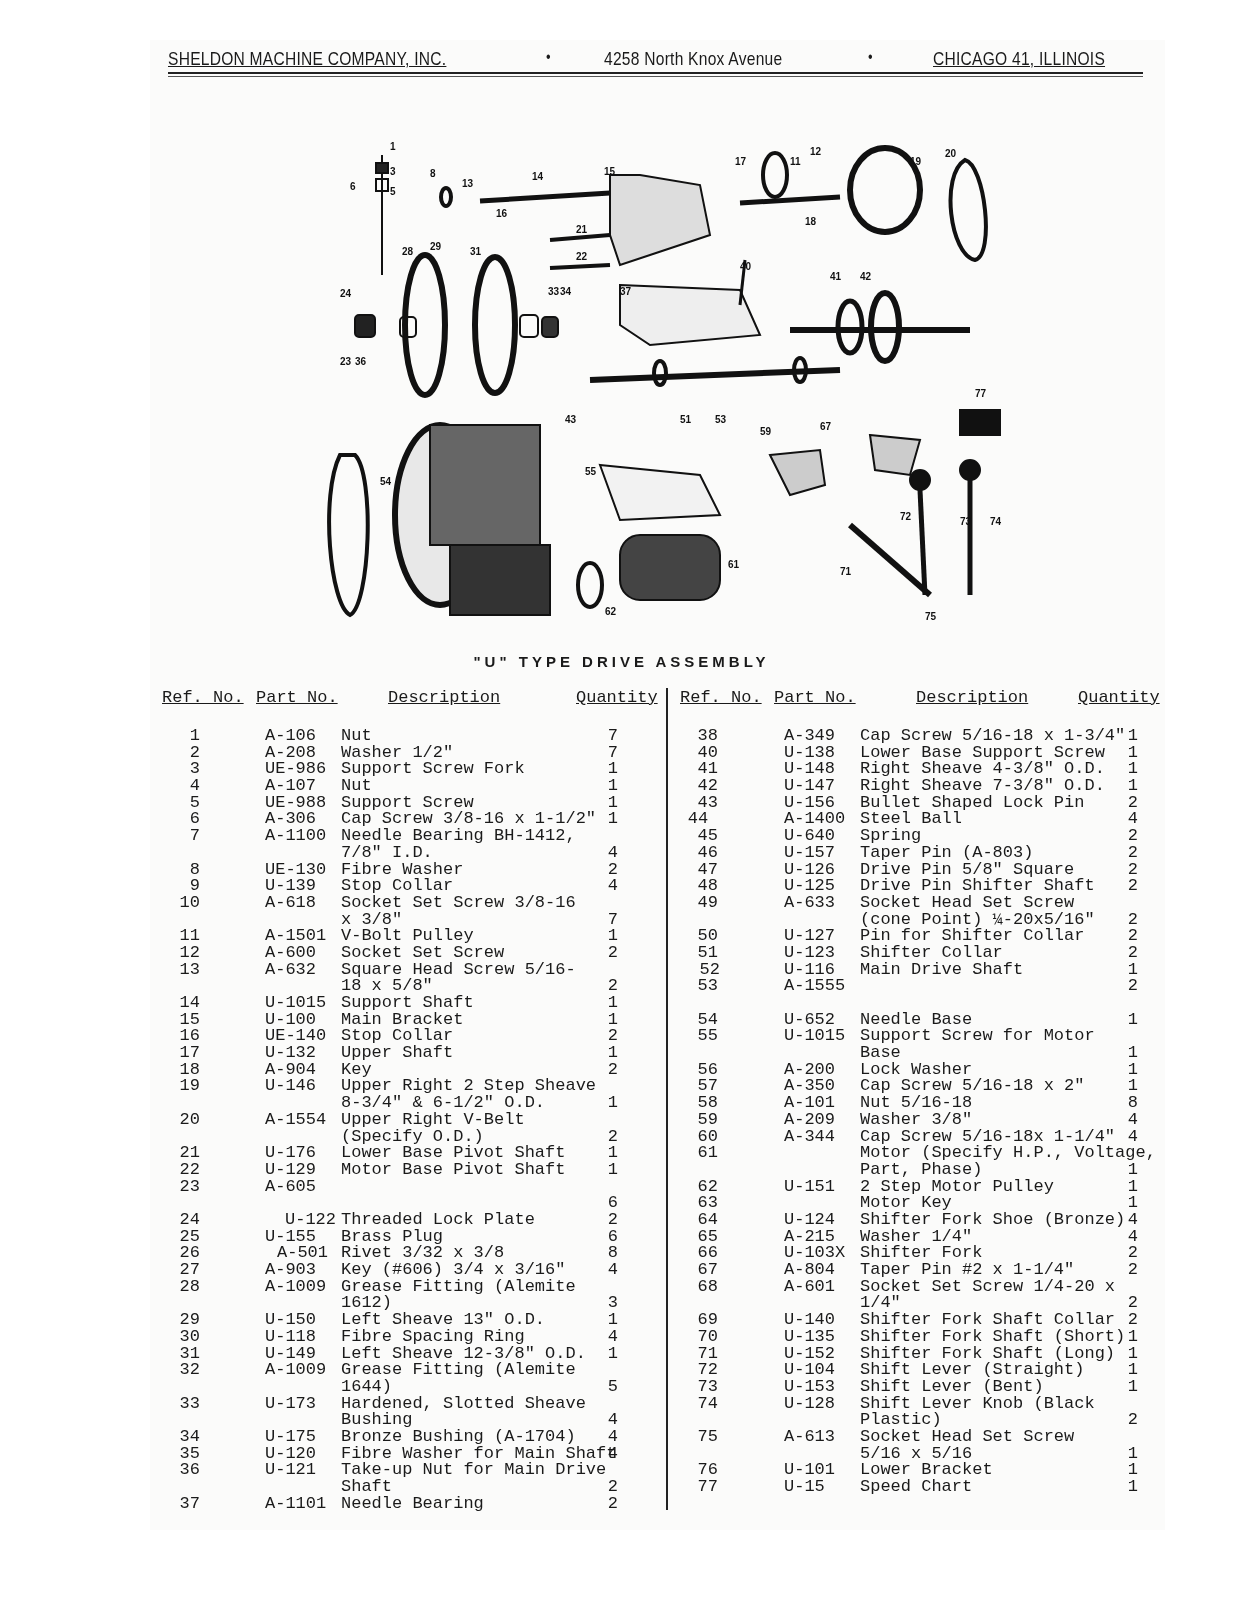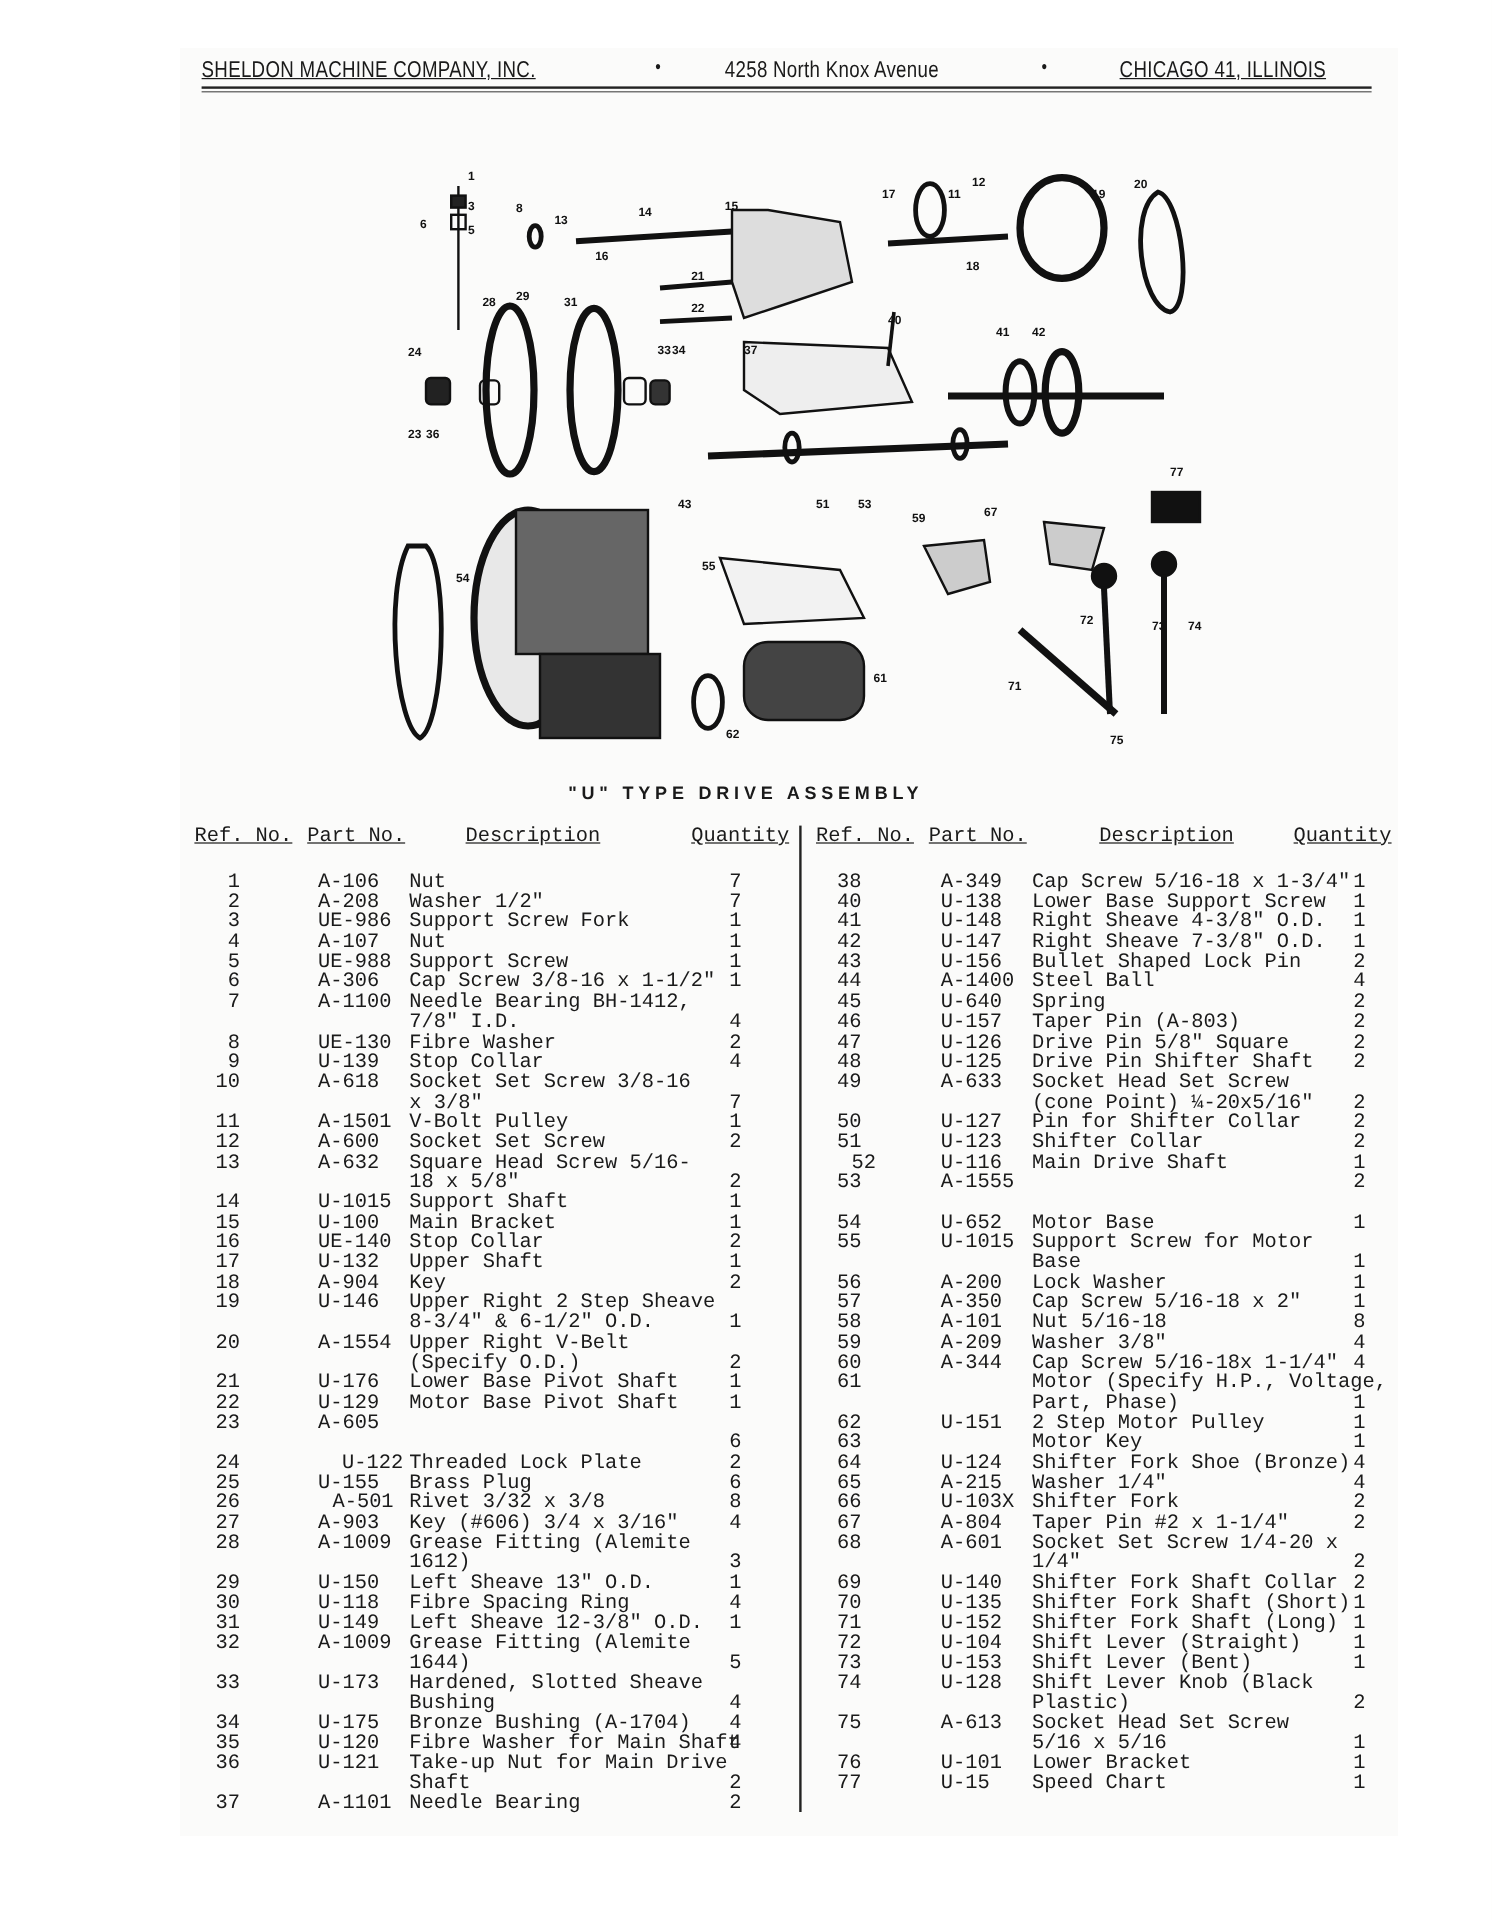--- a/index.html
+++ b/index.html
@@ -421,21 +421,21 @@
         <span class="desc" style="left: 182px;"><div>Right Sheave 7-3/8" O.D.</div></span>
         <span class="qty" style="left: 440px; width: 20px; top: 0px;">1</span>
       </div>
       <div class="row" style="height: 16.7px;">
         <span class="ref" style="left: 0px; width: 40px;">43</span>
         <span class="part" style="left: 106px;">U-156</span>
         <span class="desc" style="left: 182px;"><div>Bullet Shaped Lock Pin</div></span>
         <span class="qty" style="left: 440px; width: 20px; top: 0px;">2</span>
       </div>
       <div class="row" style="height: 16.7px;">
-        <span class="ref" style="left: 0px; width: 40px;">44</span>
+        <span class="ref" style="left: 0px; width: 40px; text-align: center;">44</span>
         <span class="part" style="left: 106px;">A-1400</span>
         <span class="desc" style="left: 182px;"><div>Steel Ball</div></span>
         <span class="qty" style="left: 440px; width: 20px; top: 0px;">4</span>
       </div>
       <div class="row" style="height: 16.7px;">
         <span class="ref" style="left: 0px; width: 40px;">45</span>
         <span class="part" style="left: 106px;">U-640</span>
         <span class="desc" style="left: 182px;"><div>Spring</div></span>
         <span class="qty" style="left: 440px; width: 20px; top: 0px;">2</span>
       </div>
@@ -469,34 +469,34 @@
         <span class="desc" style="left: 182px;"><div>Pin for Shifter Collar</div></span>
         <span class="qty" style="left: 440px; width: 20px; top: 0px;">2</span>
       </div>
       <div class="row" style="height: 16.7px;">
         <span class="ref" style="left: 0px; width: 40px;">51</span>
         <span class="part" style="left: 106px;">U-123</span>
         <span class="desc" style="left: 182px;"><div>Shifter Collar</div></span>
         <span class="qty" style="left: 440px; width: 20px; top: 0px;">2</span>
       </div>
       <div class="row" style="height: 16.7px;">
-        <span class="ref" style="left: 12px; width: 40px; font-family: Liberation Mono, monospace;">52</span>
+        <span class="ref" style="left: 2px; width: 40px; font-family: Liberation Mono, monospace;">52</span>
         <span class="part" style="left: 106px;">U-116</span>
         <span class="desc" style="left: 182px;"><div>Main Drive Shaft</div></span>
         <span class="qty" style="left: 440px; width: 20px; top: 0px;">1</span>
       </div>
       <div class="row" style="height: 33.4px;">
         <span class="ref" style="left: 0px; width: 40px;">53</span>
         <span class="part" style="left: 106px;">A-1555</span>
         <span class="qty" style="left: 440px; width: 20px; top: 0px;">2</span>
       </div>
       <div class="row" style="height: 16.7px;">
         <span class="ref" style="left: 0px; width: 40px;">54</span>
         <span class="part" style="left: 106px;">U-652</span>
-        <span class="desc" style="left: 182px;"><div>Motor Base</div></span>
+        <span class="desc" style="left: 182px;"><div>Needle Base</div></span>
         <span class="qty" style="left: 440px; width: 20px; top: 0px;">1</span>
       </div>
       <div class="row" style="height: 33.4px;">
         <span class="ref" style="left: 0px; width: 40px;">55</span>
         <span class="part" style="left: 106px;">U-1015</span>
         <span class="desc" style="left: 182px;"><div>Support Screw for Motor</div><div>Base</div></span>
         <span class="qty" style="left: 440px; width: 20px; top: 16.7px;">1</span>
       </div>
       <div class="row" style="height: 16.7px;">
         <span class="ref" style="left: 0px; width: 40px;">56</span>

